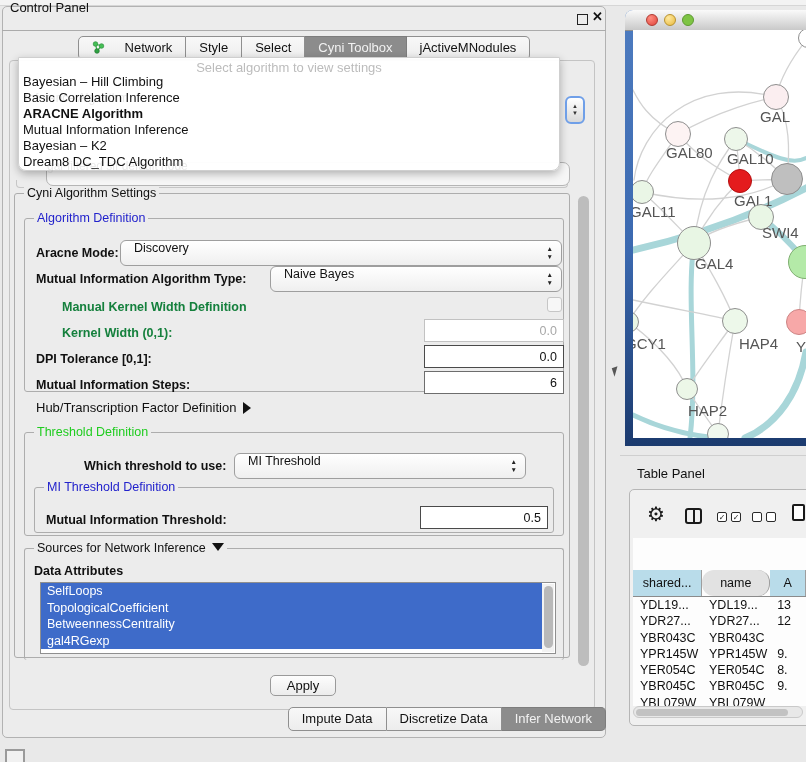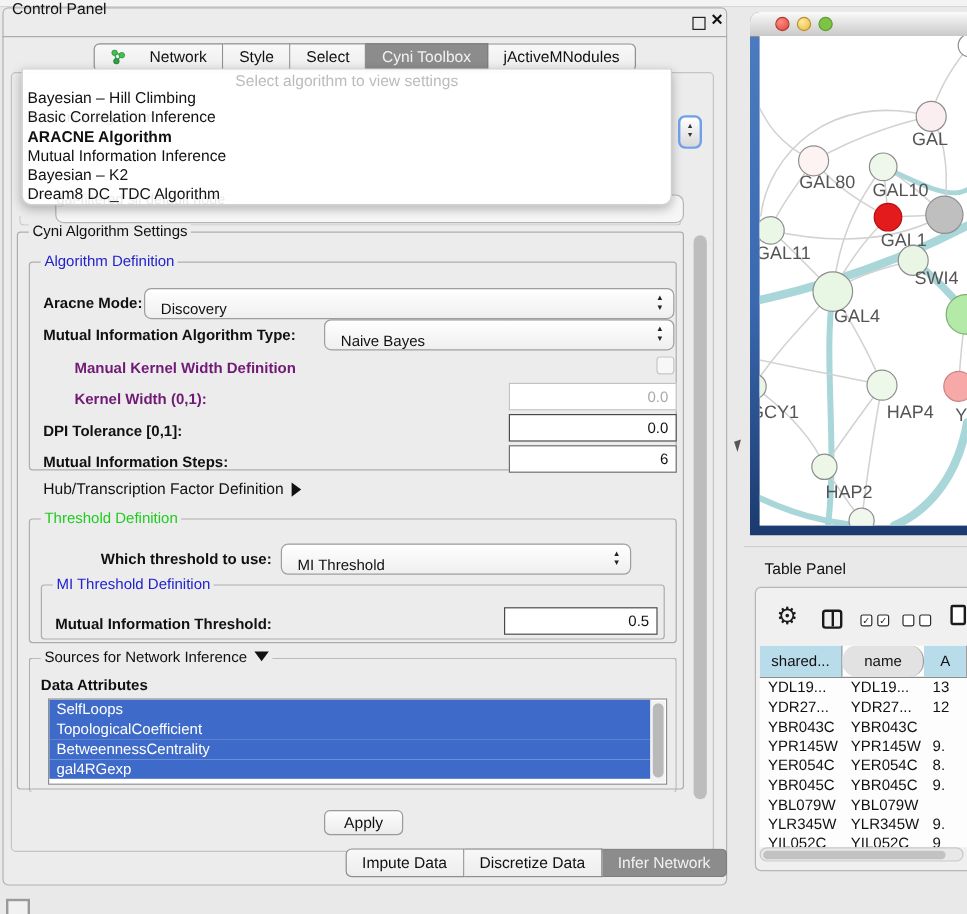--- a/index.html
+++ b/index.html
@@ -42,24 +42,24 @@
   .popup-item.bold{font-weight:bold;}
   .ghost{position:absolute;font-size:12px;color:#777;opacity:0.16;white-space:nowrap;}
 
   
   .grp{border:1px solid #adadad;border-radius:3px;box-sizing:border-box;}
   .grp-legend{font-size:12.5px;background:#ececec;padding:0 3px;white-space:nowrap;}
   .legend-blue{color:#2222cc;}
   .legend-green{color:#1ecc1e;}
 
   .lbl{font-size:12.5px;font-weight:bold;color:#111;white-space:nowrap;}
-  .lbl.gray{color:#701a75;padding-left:26px;}
+  .lbl.gray{color:#15803d;padding-left:26px;}
 
   .combo{height:26px;border:1px solid #9e9e9e;border-radius:6px;background:linear-gradient(#ffffff,#efefef);
-         box-sizing:border-box;font-size:12.5px;display:flex;align-items:flex-end;padding-left:13px;}
+         box-sizing:border-box;font-size:12.5px;display:flex;align-items:flex-start;padding-left:13px;}
   .combo .arrows{position:absolute;right:8px;top:4px;display:flex;flex-direction:column;align-items:center;
                  font-size:6.5px;line-height:8px;color:#222;}
 
   .field{background:#fff;text-align:right;font-size:12.5px;padding:4px 6px 0 0;box-sizing:border-box;height:23px;white-space:nowrap;}
   .field.disabled{color:#a8a8a8;border:1px solid #c2c2c2;}
   .f-dark{border:1.5px solid #4a4a4a;}
   .f-mid{border:1px solid #6d6d6d;}
 
   .chk{width:15px;height:15px;border:1px solid #c6c6c6;border-radius:3px;background:#f7f7f7;box-sizing:border-box;}
 
@@ -93,21 +93,21 @@
   .tp-divider{left:620px;top:455px;width:186px;height:1px;background:#cfcfcf;}
   .tp-title{left:637px;top:466px;font-size:13px;color:#111;}
   .table-frame{left:629px;top:489px;width:190px;height:237px;border:1px solid #b6b6b6;border-radius:5px;background:#f0f0f0;box-sizing:border-box;}
   .gear{left:647px;top:504px;font-size:20px;color:#1a1a1a;line-height:20px;}
   .colico{left:685px;top:508px;width:17px;height:16px;border:2px solid #1a1a1a;border-radius:3px;box-sizing:border-box;}
   .colico .mid{position:absolute;left:50%;top:0;bottom:0;width:2px;background:#1a1a1a;transform:translateX(-1px);}
   .pairbox{display:flex;gap:4px;}
   .pb{width:10px;height:10px;border:1.5px solid #2a2a2a;border-radius:2px;font-size:8px;line-height:9px;text-align:center;color:#1a1a1a;box-sizing:border-box;background:#fff;}
   .pageico{left:792px;top:504px;width:13px;height:17px;border:2px solid #1a1a1a;border-radius:2px;box-sizing:border-box;background:#fff;}
   .grid{left:633px;top:538px;width:173px;height:168px;overflow:hidden;background:#fdfdfd;}
-  .ghead{display:flex;height:26px;border-bottom:1px solid #8b8b8b;}
+  .ghead{display:flex;height:26px;border-bottom:1px solid #8b8b8b;margin-top:32px;}
   .gh{font-size:12.5px;display:flex;align-items:center;justify-content:center;border-right:1px solid #9e9e9e;box-sizing:border-box;overflow:hidden;white-space:nowrap;}
   .gh.c1{width:78px;background:#b9dcea;}
   .gh.c2{width:77px;background:#e2e2e2;border-radius:12px;}
   .gh.c3{width:40px;background:#b9dcea;}
   .grow{display:flex;height:16.3px;line-height:16.3px;}
   .gc{font-size:12.5px;padding-left:7px;box-sizing:border-box;overflow:hidden;white-space:nowrap;}
   .gc.c1{width:78px;}
   .gc.c2{width:77px;}
   .gc.c3{width:40px;}
   .hscroll{left:633px;top:706px;width:170px;height:12px;background:#e8e8e8;border:1px solid #c9c9c9;border-radius:6px;box-sizing:border-box;}

